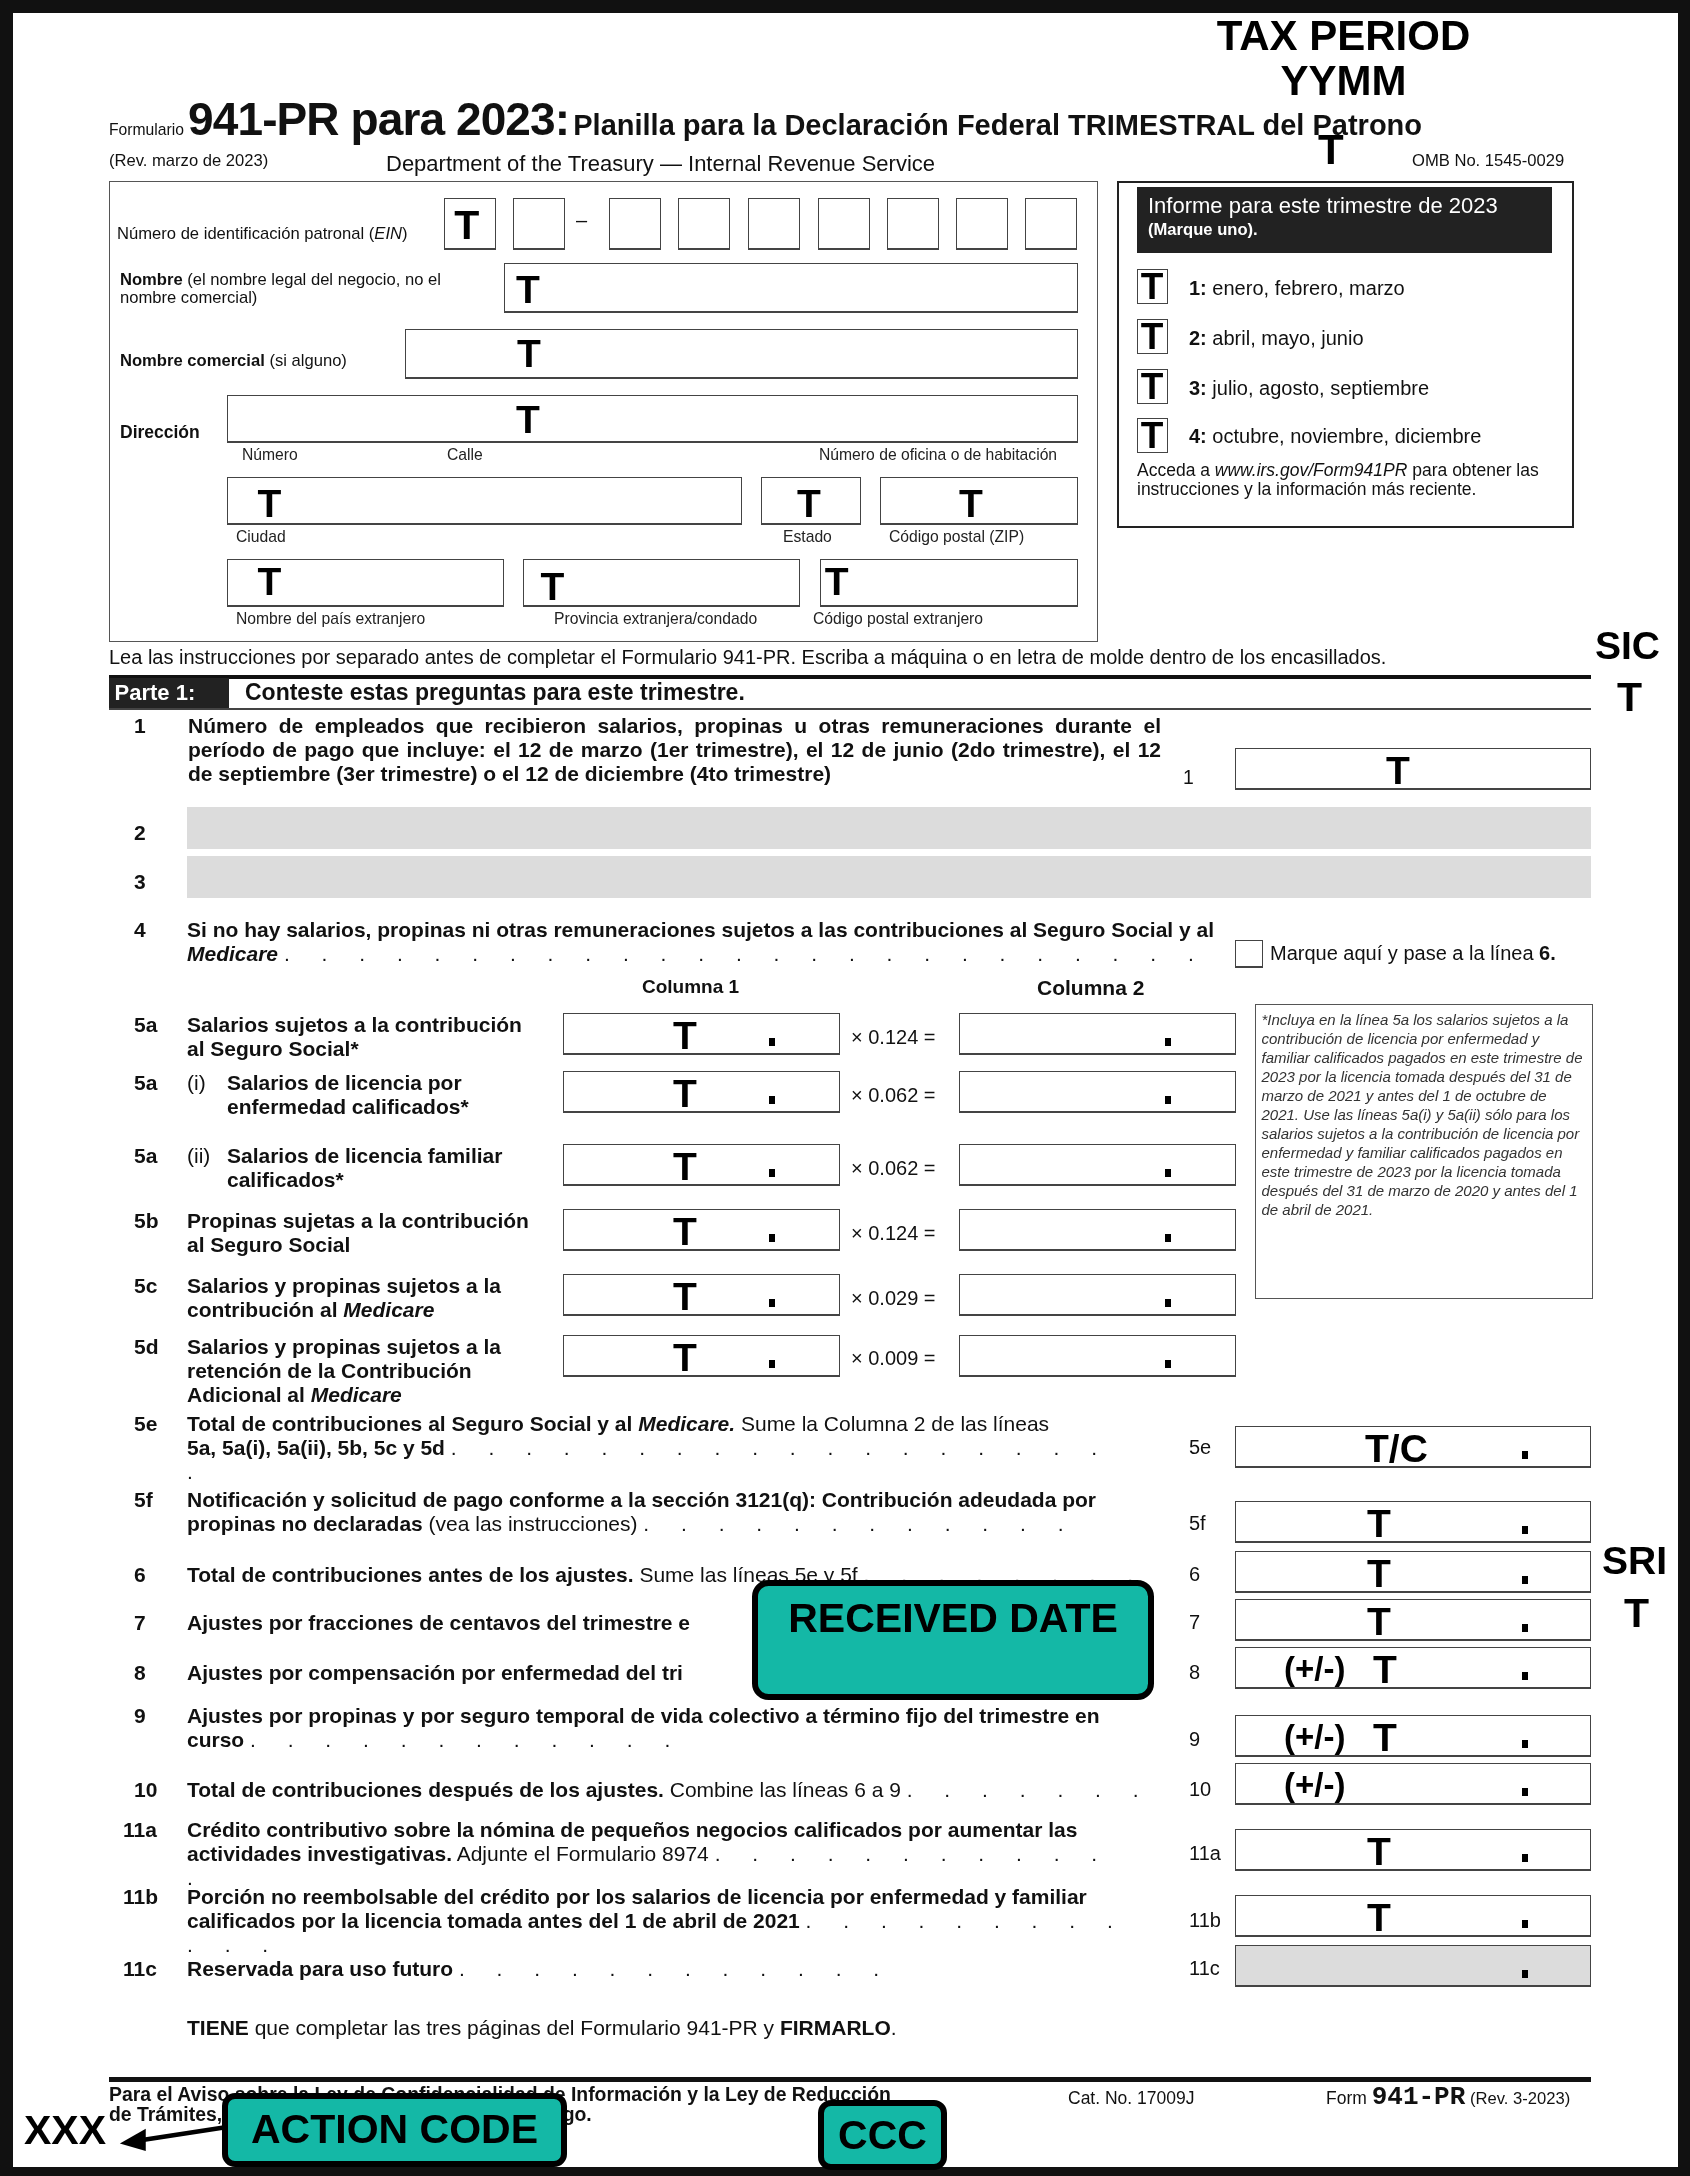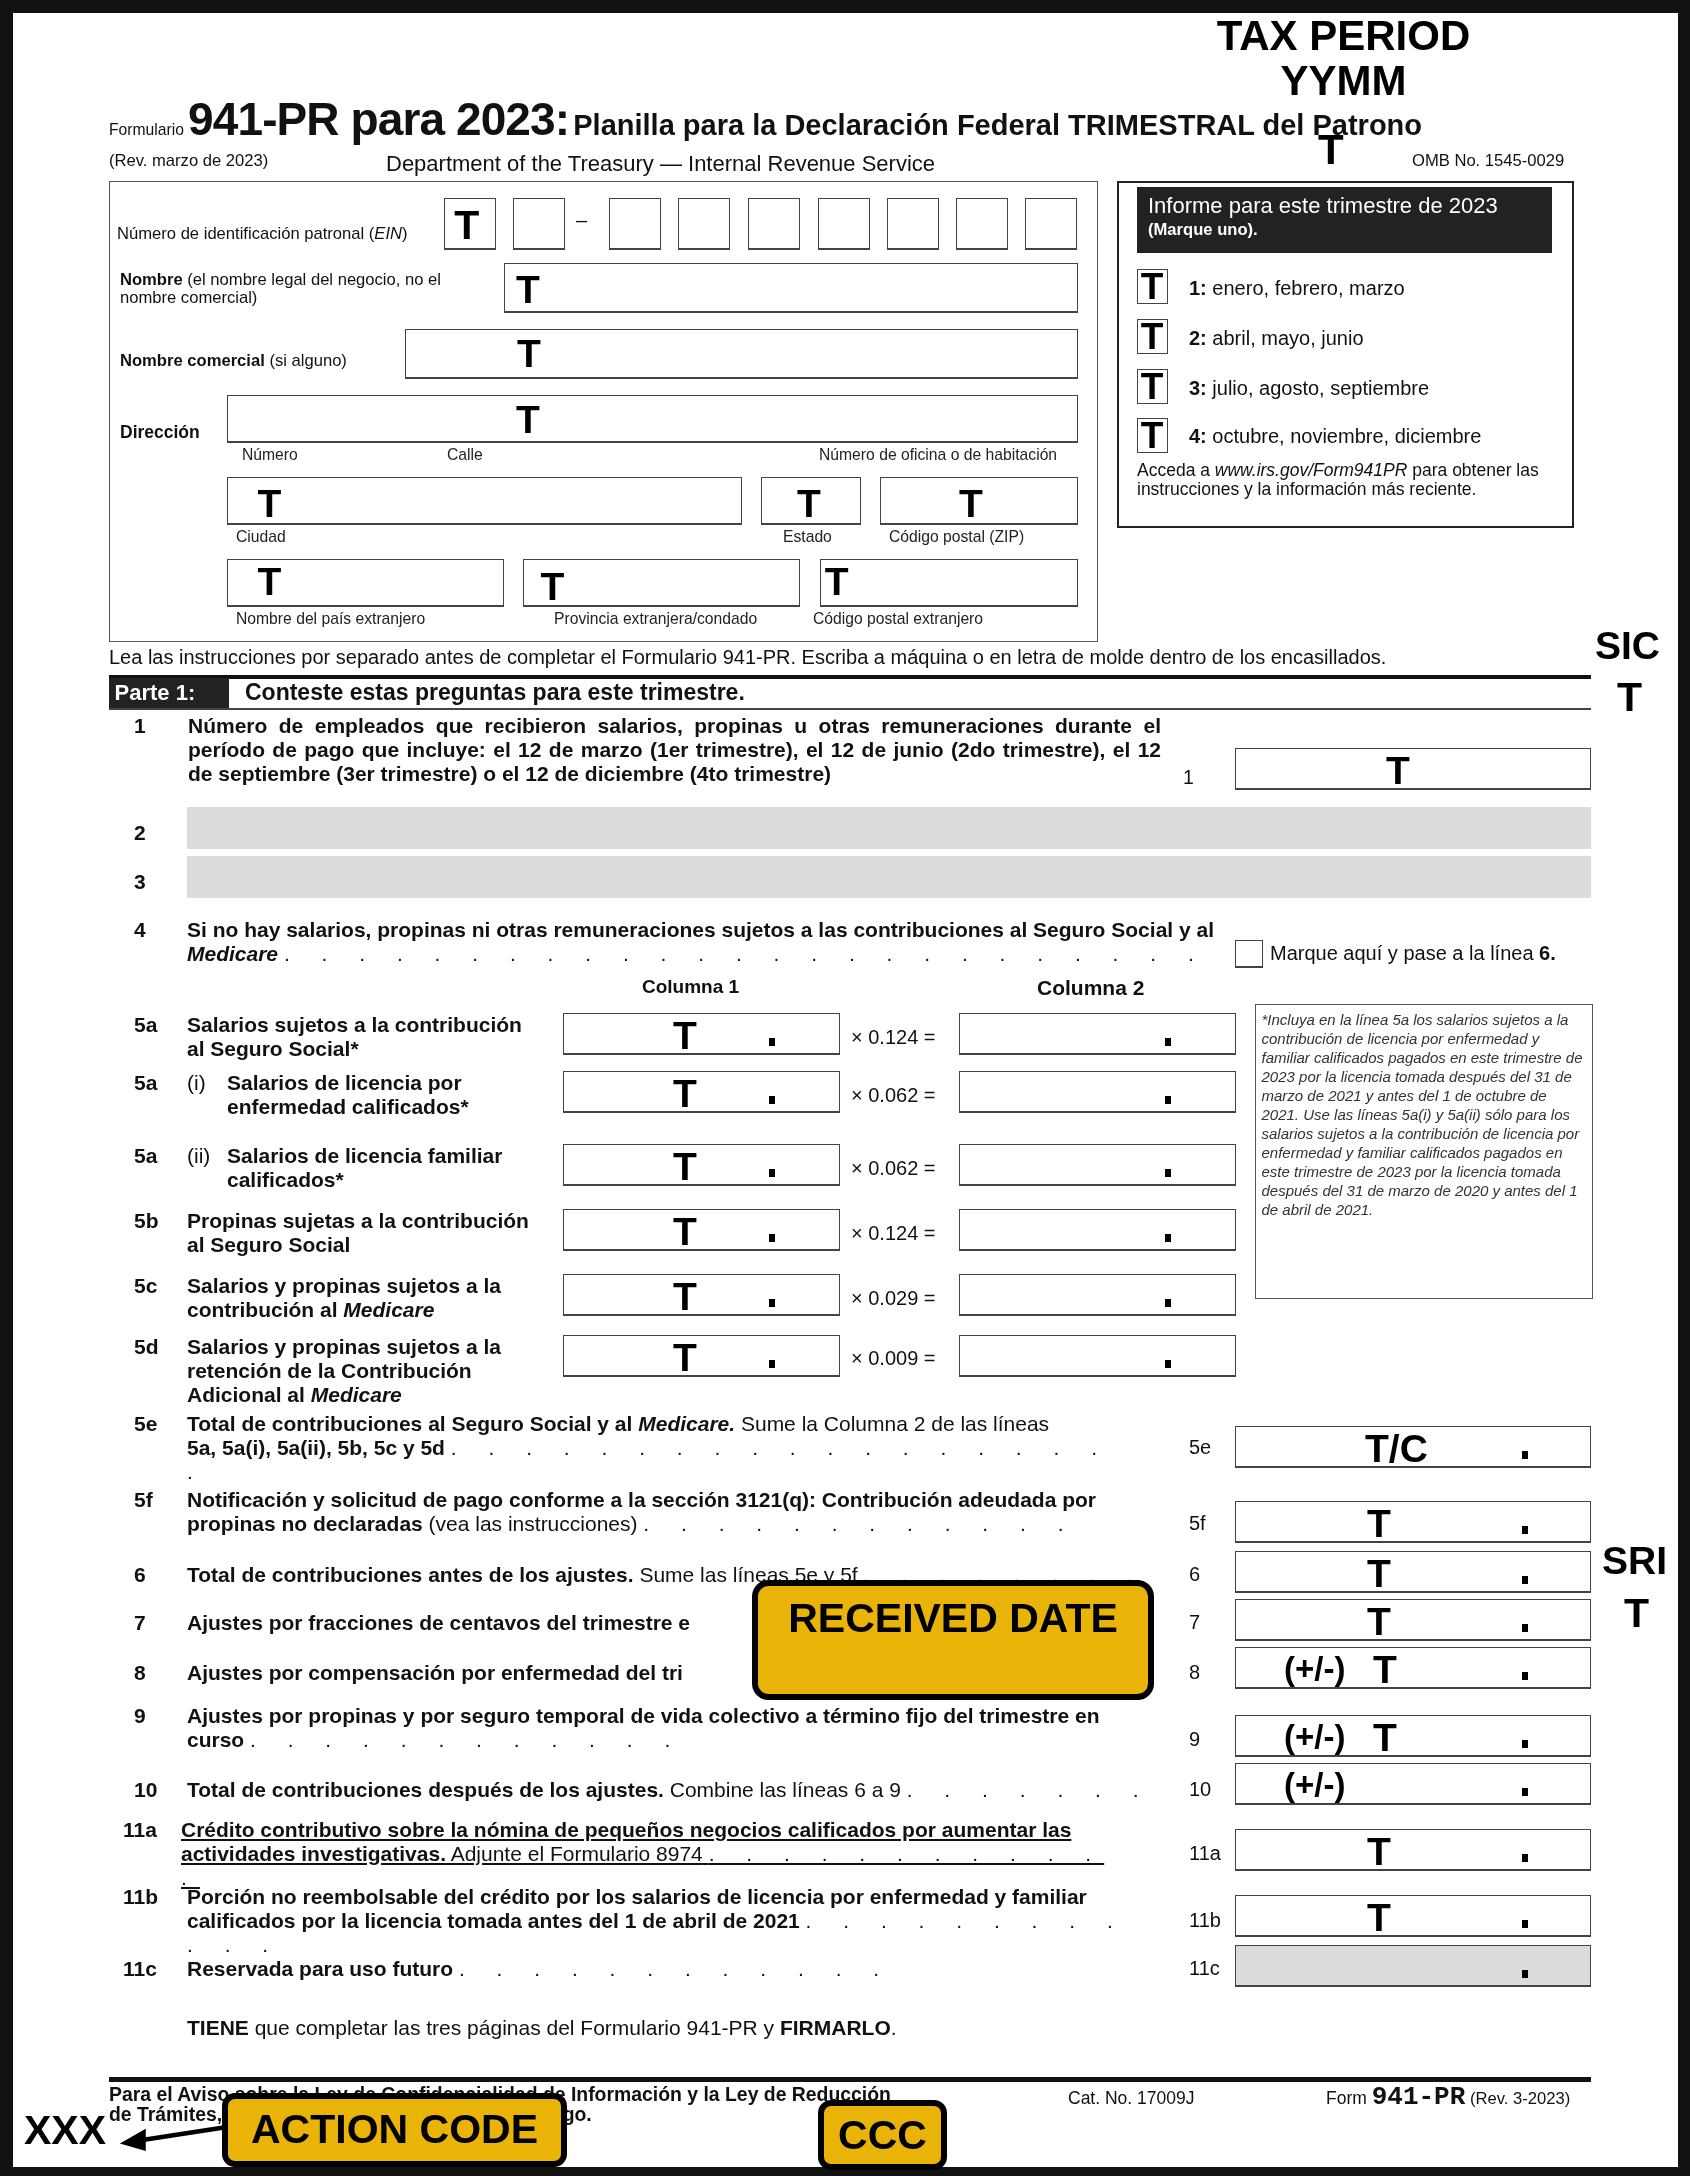--- a/index.html
+++ b/index.html
@@ -7,21 +7,21 @@
   .frame{position:absolute;left:0;top:0;width:1691px;height:2176px;box-sizing:border-box;border:13px solid #111;border-bottom-width:9.2px;}
   .abs{position:absolute;}
   .tmark{font-family:"Liberation Sans",sans-serif;font-weight:bold;color:#000;line-height:1;}
   .box{position:absolute;border:1.8px solid #444;border-bottom-width:2.8px;background:#fff;box-sizing:border-box;}
   .gray{background:#dcdcdc;}
   .lbl{position:absolute;font-size:15.7px;color:#222;}
   .num{position:absolute;font-size:21px;font-weight:bold;}
   .txt{position:absolute;font-size:21px;font-weight:bold;line-height:24px;}
   .txt .reg{font-weight:normal;}
   .dot{position:absolute;width:5.5px;height:8.3px;background:#000;}
-  .stamp{position:absolute;border:6.5px solid #000;border-radius:16.6px;background:#eab308;box-sizing:border-box;font-weight:bold;text-align:center;color:#000;}
+  .stamp{position:absolute;border:6.5px solid #000;border-radius:16.6px;background:#14b8a6;box-sizing:border-box;font-weight:bold;text-align:center;color:#000;}
   .leader{letter-spacing:13px;font-weight:normal;}
   .ovl{position:absolute;font-weight:bold;font-size:42px;color:#000;line-height:1;text-align:center;}
 </style>
 </head>
 <body>
 
 <div class="frame"></div>
 
 <div class="ovl" style="left:1191px;top:14.8px;width:305px;">
   <div>TAX PERIOD</div>
@@ -270,21 +270,21 @@
       <span class="dot" style="left:286px;top:24px;"></span>
     </div>
     <div class="num" style="left:134px;top:1778px;">10</div>
        <div class="txt" style="left:187px;top:1778px;width:960px;overflow:hidden;white-space:nowrap;"><span>Total de contribuciones después de los ajustes.</span><span class="reg"> Combine las líneas 6 a 9</span> <span class="leader reg">. . . . . . . . . . . .</span></div>
        <div class="abs" style="left:1189px;top:1778px;font-size:20px;">10</div>
        <div class="box" style="left:1235px;top:1763px;width:356px;height:42px;">
       <span class="tmark" style="position:absolute;left:48px;top:3.7px;font-size:33px;">(+/-)</span>
       <span class="dot" style="left:286px;top:24px;"></span>
     </div>
     <div class="num" style="left:123px;top:1818px;">11a</div>
-       <div class="txt" style="left:181px;top:1818px;width:960px;overflow:hidden;white-space:normal;text-decoration:underline;"><span>Crédito contributivo sobre la nómina de pequeños negocios calificados por aumentar las actividades investigativas.</span><span class="reg"> Adjunte el Formulario 8974</span> <span class="leader reg">. . . . . . . . . . . .</span></div>
+       <div class="txt" style="left:187px;top:1818px;width:960px;overflow:hidden;white-space:normal;"><span>Crédito contributivo sobre la nómina de pequeños negocios calificados por aumentar las actividades investigativas.</span><span class="reg"> Adjunte el Formulario 8974</span> <span class="leader reg">. . . . . . . . . . . .</span></div>
        <div class="abs" style="left:1189px;top:1842px;font-size:20px;">11a</div>
        <div class="box" style="left:1235px;top:1829px;width:356px;height:42px;">
       <span class="tmark" style="position:absolute;left:131px;top:1.8px;font-size:39px;">T</span>
       <span class="dot" style="left:286px;top:24px;"></span>
     </div>
     <div class="num" style="left:123px;top:1885px;">11b</div>
        <div class="txt" style="left:187px;top:1885px;width:960px;overflow:hidden;white-space:normal;"><span>Porción no reembolsable del crédito por los salarios de licencia por enfermedad y familiar calificados por la licencia tomada antes del 1 de abril de 2021</span> <span class="leader reg">. . . . . . . . . . . .</span></div>
        <div class="abs" style="left:1189px;top:1909px;font-size:20px;">11b</div>
        <div class="box" style="left:1235px;top:1895px;width:356px;height:42px;">
       <span class="tmark" style="position:absolute;left:131px;top:1.8px;font-size:39px;">T</span>

